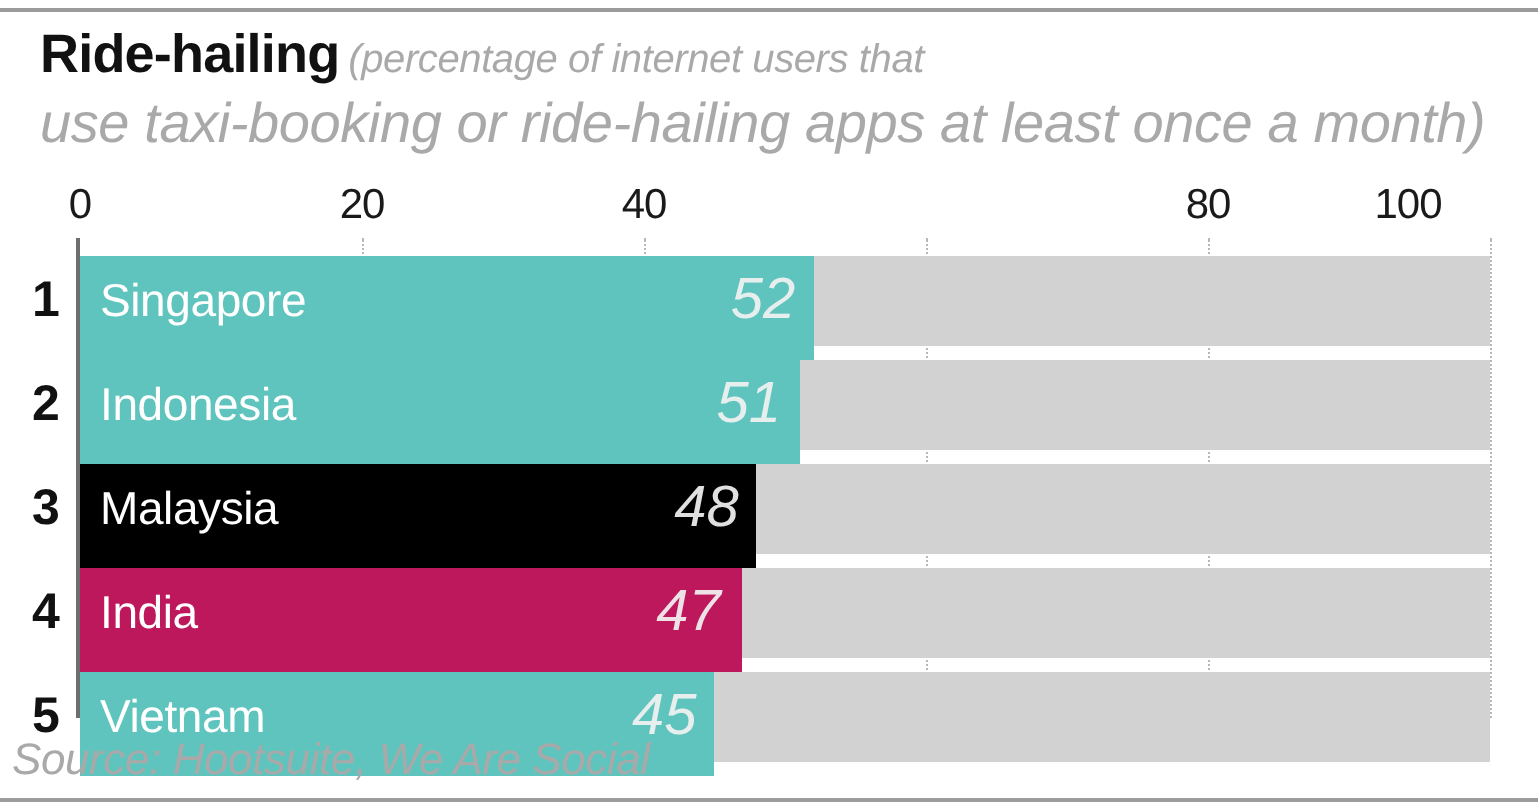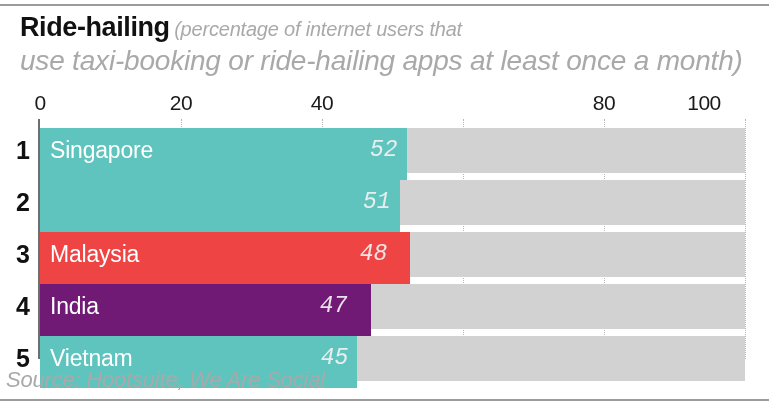--- a/index.html
+++ b/index.html
@@ -148,26 +148,25 @@
     font-size: 23px;
     color: #ffffff;
     white-space: nowrap;
     letter-spacing: -0.2px;
   }
   .bar-value {
     position: absolute;
     top: 0;
     height: 45px;
     line-height: 45px;
-    font-size: 23px;
+    font-size: 29px;
     font-style: italic;
     color: #f2f2f2;
     opacity: 0.93;
     white-space: nowrap;
-    font-family: Liberation Mono, monospace;
   }
 
   
   .source {
     position: absolute;
     left: 6px;
     top: 367px;
     font-size: 22px;
     font-style: italic;
     color: #a9a9a9;
@@ -214,39 +213,40 @@
             <div class="bar" style="width: 366.6px; background: rgb(95, 196, 189);">
               <div class="bar-label">Singapore</div>
               <div class="bar-value" style="right: 9px;">52</div>
             </div>
           </div>
         </div>
         <div class="row" style="top: 180px; width: 769px;">
           <div class="rank">2</div>
           <div class="track" style="background: rgb(210, 210, 210);">
             <div class="bar" style="width: 359.55px; background: rgb(95, 196, 189);">
+              <div class="bar-label">Indonesia</div>
               <div class="bar-value" style="right: 9px;">51</div>
             </div>
           </div>
         </div>
         <div class="row" style="top: 232px; width: 769px;">
           <div class="rank">3</div>
           <div class="track" style="background: rgb(210, 210, 210);">
-            <div class="bar" style="width: 338.4px; background: #ef4444; padding-left: 32px;">
+            <div class="bar" style="width: 338.4px; background: #000000;">
               <div class="bar-label">Malaysia</div>
-              <div class="bar-value" style="right: 23px;">48</div>
+              <div class="bar-value" style="right: 9px;">48</div>
             </div>
           </div>
         </div>
         <div class="row" style="top: 284px; width: 769px;">
           <div class="rank">4</div>
           <div class="track" style="background: rgb(210, 210, 210);">
-            <div class="bar" style="width: 331.35px; background: #701a75;">
+            <div class="bar" style="width: 331.35px; background: #be185d;">
               <div class="bar-label">India</div>
-              <div class="bar-value" style="right: 24px;">47</div>
+              <div class="bar-value" style="right: 11px;">47</div>
             </div>
           </div>
         </div>
         <div class="row" style="top: 336px; width: 769px;">
           <div class="rank">5</div>
           <div class="track" style="background: rgb(210, 210, 210);">
             <div class="bar" style="width: 317.25px; background: rgb(95, 196, 189);">
               <div class="bar-label">Vietnam</div>
               <div class="bar-value" style="right: 9px;">45</div>
             </div>

